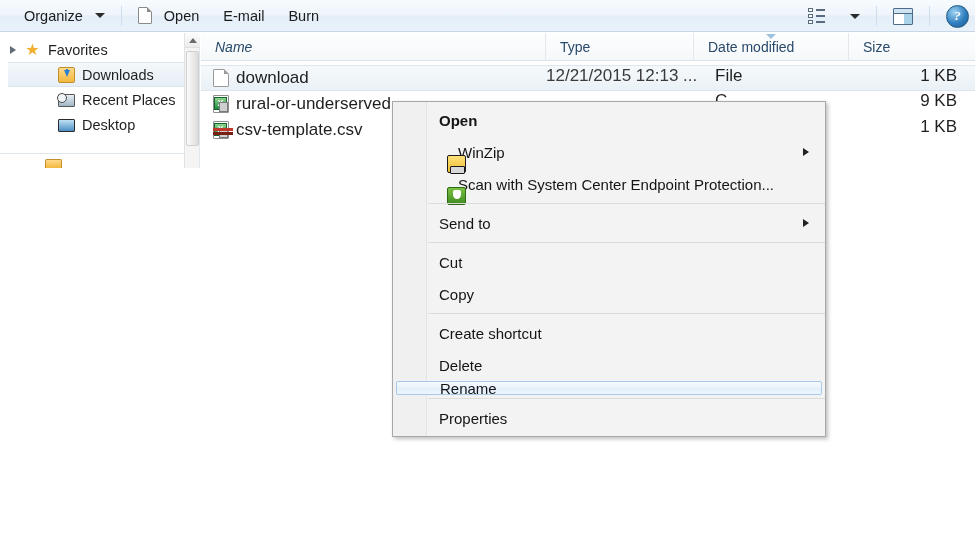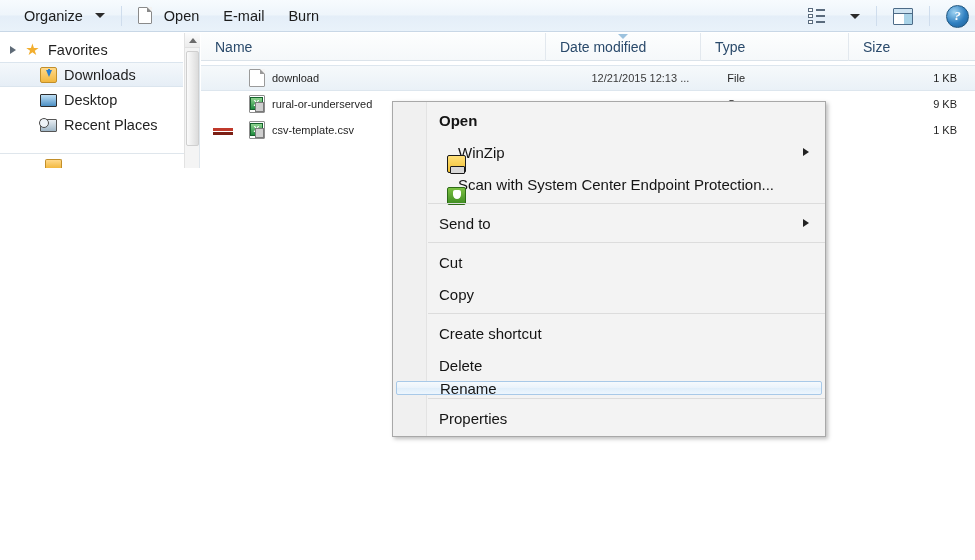--- a/index.html
+++ b/index.html
@@ -78,21 +78,21 @@
   
   .nav-pane {
     position: absolute; left: 0; top: 33px; width: 200px; height: 135px;
     background: #ffffff; border-right: 1px solid #dfe6ec;
   }
   .nav-item {
     display: flex; align-items: center; gap: 7px;
     height: 25px; padding-left: 10px; font-size: 14.5px; color: #1f1f1f;
     white-space: nowrap;
   }
-  .nav-item.indent { padding-left: 40px; }
+  .nav-item.indent { padding-left: 50px; margin-left: 8px; }
   .nav-item.selected {
     background: linear-gradient(to bottom,#f4f8fb 0%, #e6eef6 100%);
     border-top: 1px solid #dbe5ee; border-bottom: 1px solid #dbe5ee;
     width: 183px;
   }
   .tri-expand {
     width:0;height:0;border-top:4px solid transparent;border-bottom:4px solid transparent;
     border-left:6px solid #5f6b77; margin-right:1px;
   }
   .ico { width: 17px; height: 16px; position: relative; flex: 0 0 auto; }
@@ -156,26 +156,26 @@
   }
   .col {
     font-size: 14px; color: #2a4a6b; padding-left: 14px; height: 28px;
     line-height: 28px; border-right: 1px solid #e2e8ee; position: relative; white-space: nowrap;
   }
   .col.sorted:after{
     content:""; position:absolute; left:50%; top:1px; margin-left:-5px;
     width:0;height:0;border-left:5px solid transparent;border-right:5px solid transparent;
     border-top:5px solid #9cc2de;
   }
-  .col-name { width: 345px; }
+  .col-name { width: 345px; font-style: italic; }
   .col-date { width: 155px; }
   .col-type { width: 148px; }
   .col-size { width: 126px; border-right: none; }
 
-  .row { display:flex; align-items:center; height: 26px; font-size:11px; color:#1f1f1f;padding-left:36px; }
+  .row { display:flex; height: 26px; font-size:17px; color:#1f1f1f; }
   .row.selected {
     background: linear-gradient(to bottom,#f6f9fb 0%,#eaf1f7 100%);
     border-top:1px solid #dde6ee; border-bottom:1px solid #dde6ee; height:26px;
   }
   .cell { padding-left:14px; white-space:nowrap; overflow:hidden; }
   .c-name { width:345px; display:flex; align-items:center; gap:7px; padding-left:12px; }
   .c-date { width:155px; text-align:right; padding-right:24px; padding-left:0; color:#3a3a3a; }
   .c-type { width:148px; padding-left:14px; }
   .c-size { width:126px; text-align:right; padding-right:18px; padding-left:0; }
 
@@ -308,40 +308,40 @@
       <div class="nav-item" style="margin-top:4px">
         <span class="tri-expand"></span>
         <span class="ico ico-star">★</span>
         <span>Favorites</span>
       </div>
       <div class="nav-item indent selected">
         <span class="ico ico-dl"></span>
         <span>Downloads</span>
       </div>
       <div class="nav-item indent">
+        <span class="ico ico-recent"></span>
+        <span>Recent Places</span>
+      </div>
+      <div class="nav-item indent">
         <span class="ico ico-desk"></span>
         <span>Desktop</span>
-      </div>
-      <div class="nav-item indent">
-        <span class="ico ico-recent"></span>
-        <span>Recent Places</span>
       </div>
       <div class="nav-bottom-line"></div>
       <div class="partial-folder"></div>
       <div class="nav-scroll">
         <div class="up"></div>
         <div class="thumb"></div>
       </div>
     </div>
 
     <div class="list-pane">
       <div class="col-head">
         <div class="col col-name">Name</div>
+        <div class="col col-type">Type</div>
         <div class="col col-date sorted">Date modified</div>
-        <div class="col col-type">Type</div>
         <div class="col col-size">Size</div>
       </div>
 
       <div class="row selected" style="margin-top:4px">
         <div class="cell c-name">
           <span class="fi fi-blank"></span>
           <span>download</span>
         </div>
         <div class="cell c-date">12/21/2015 12:13 ...</div>
         <div class="cell c-type">File</div>

